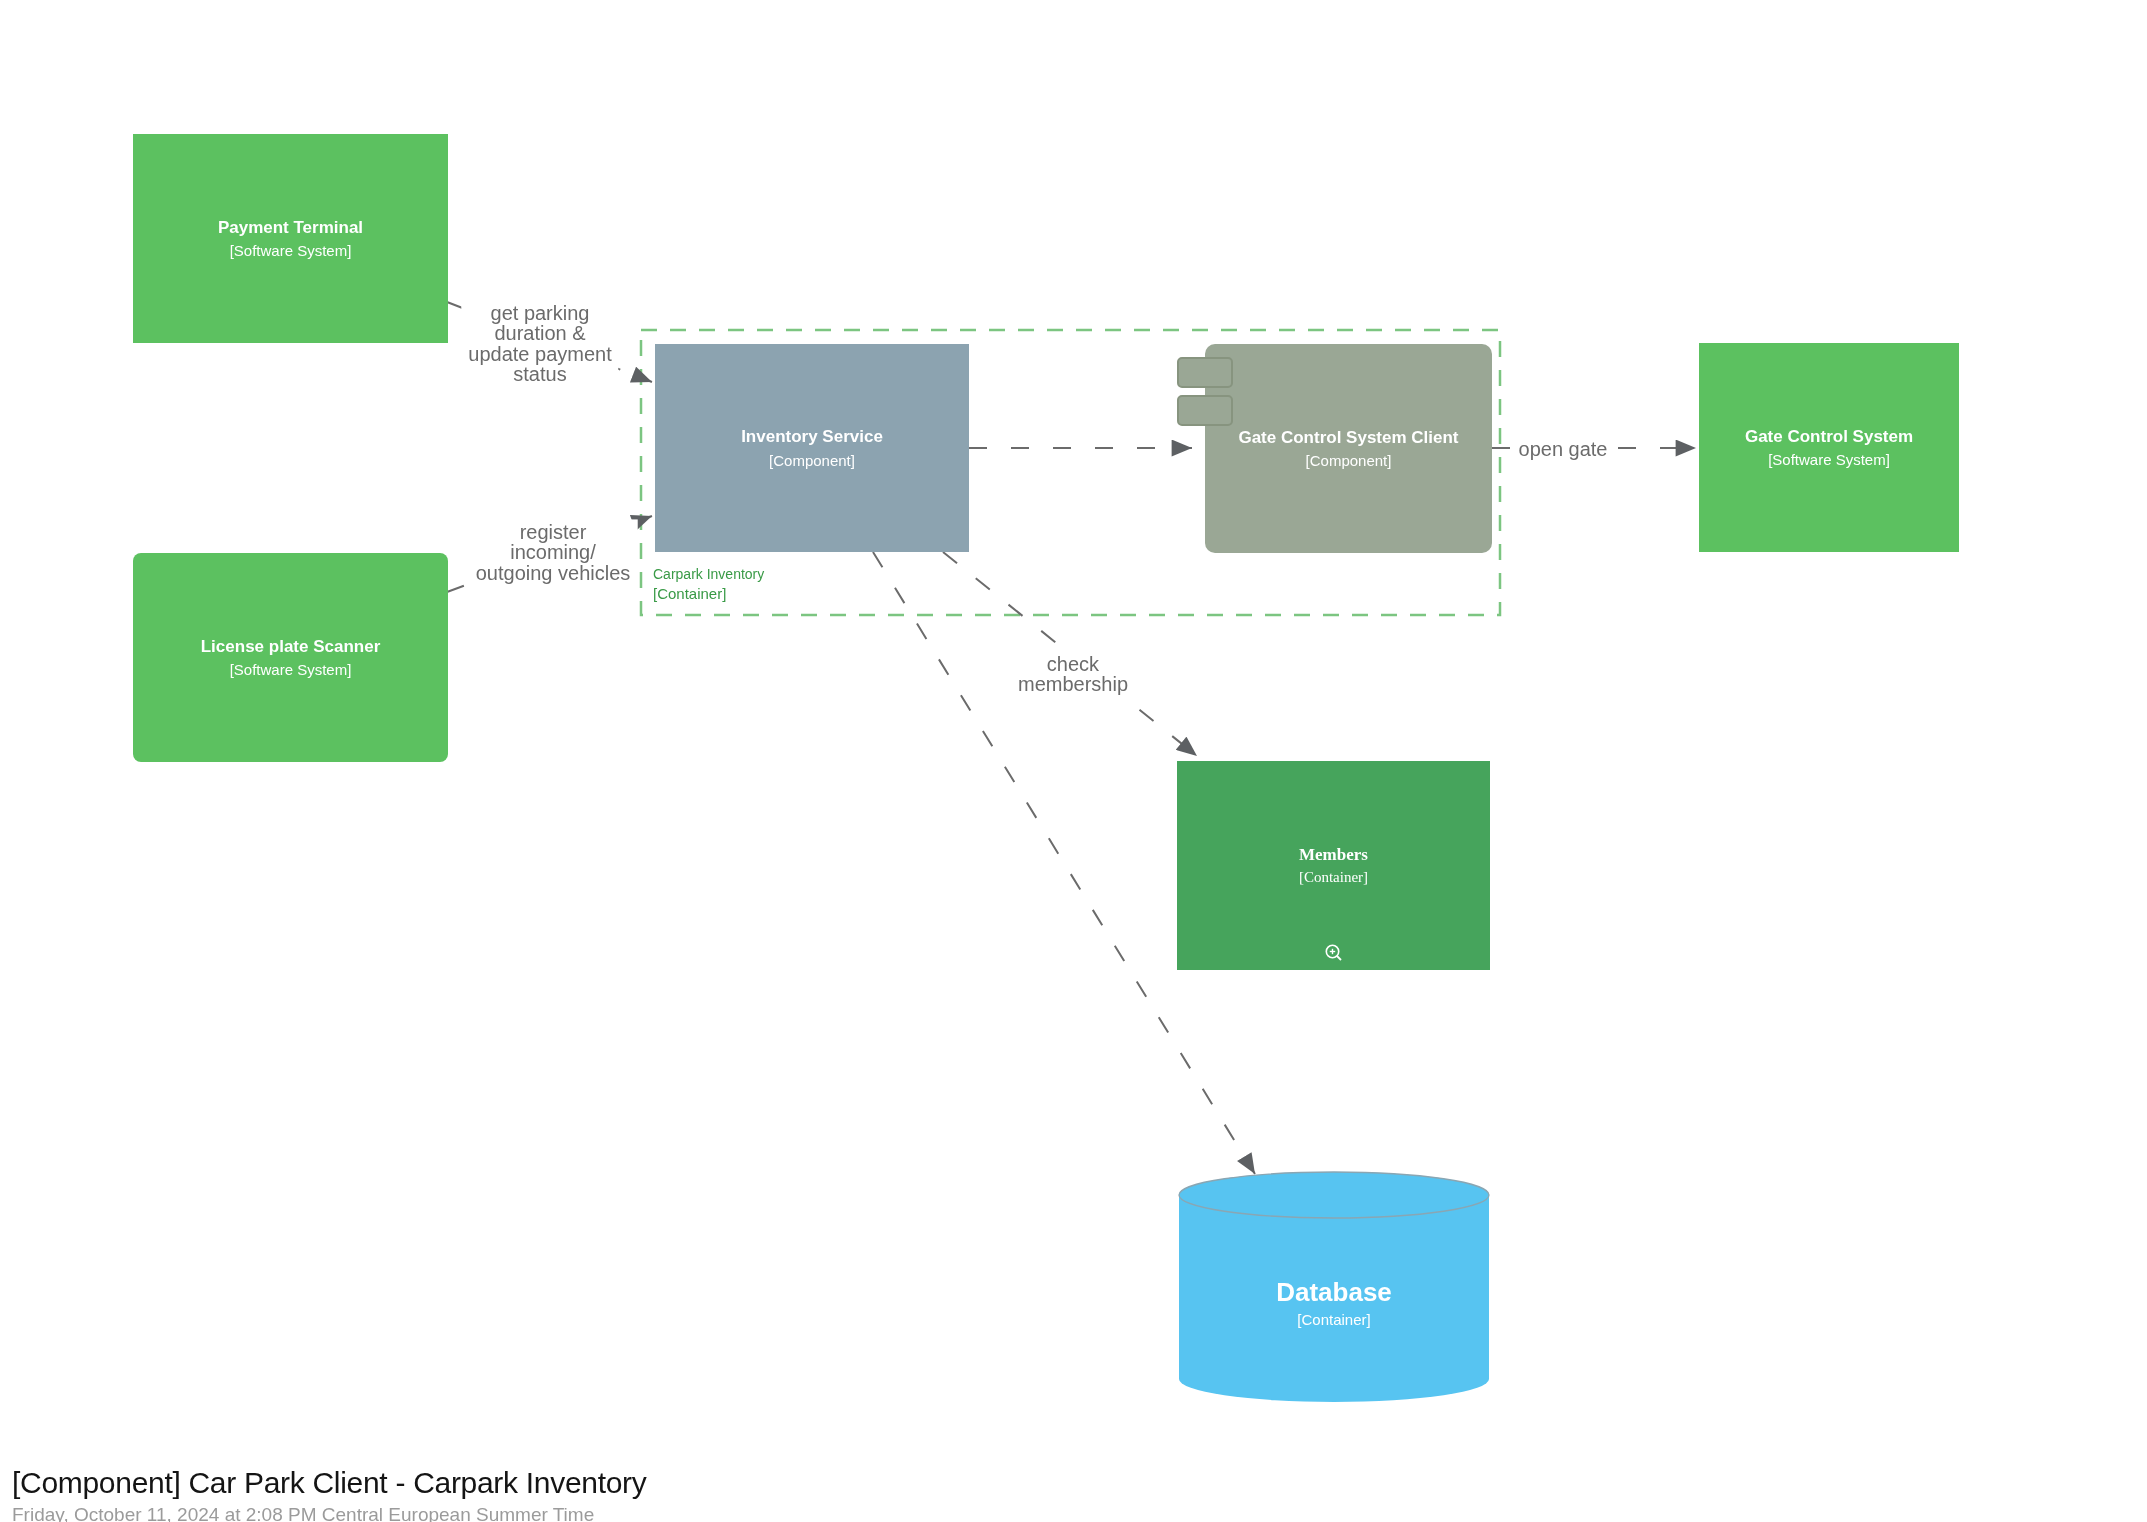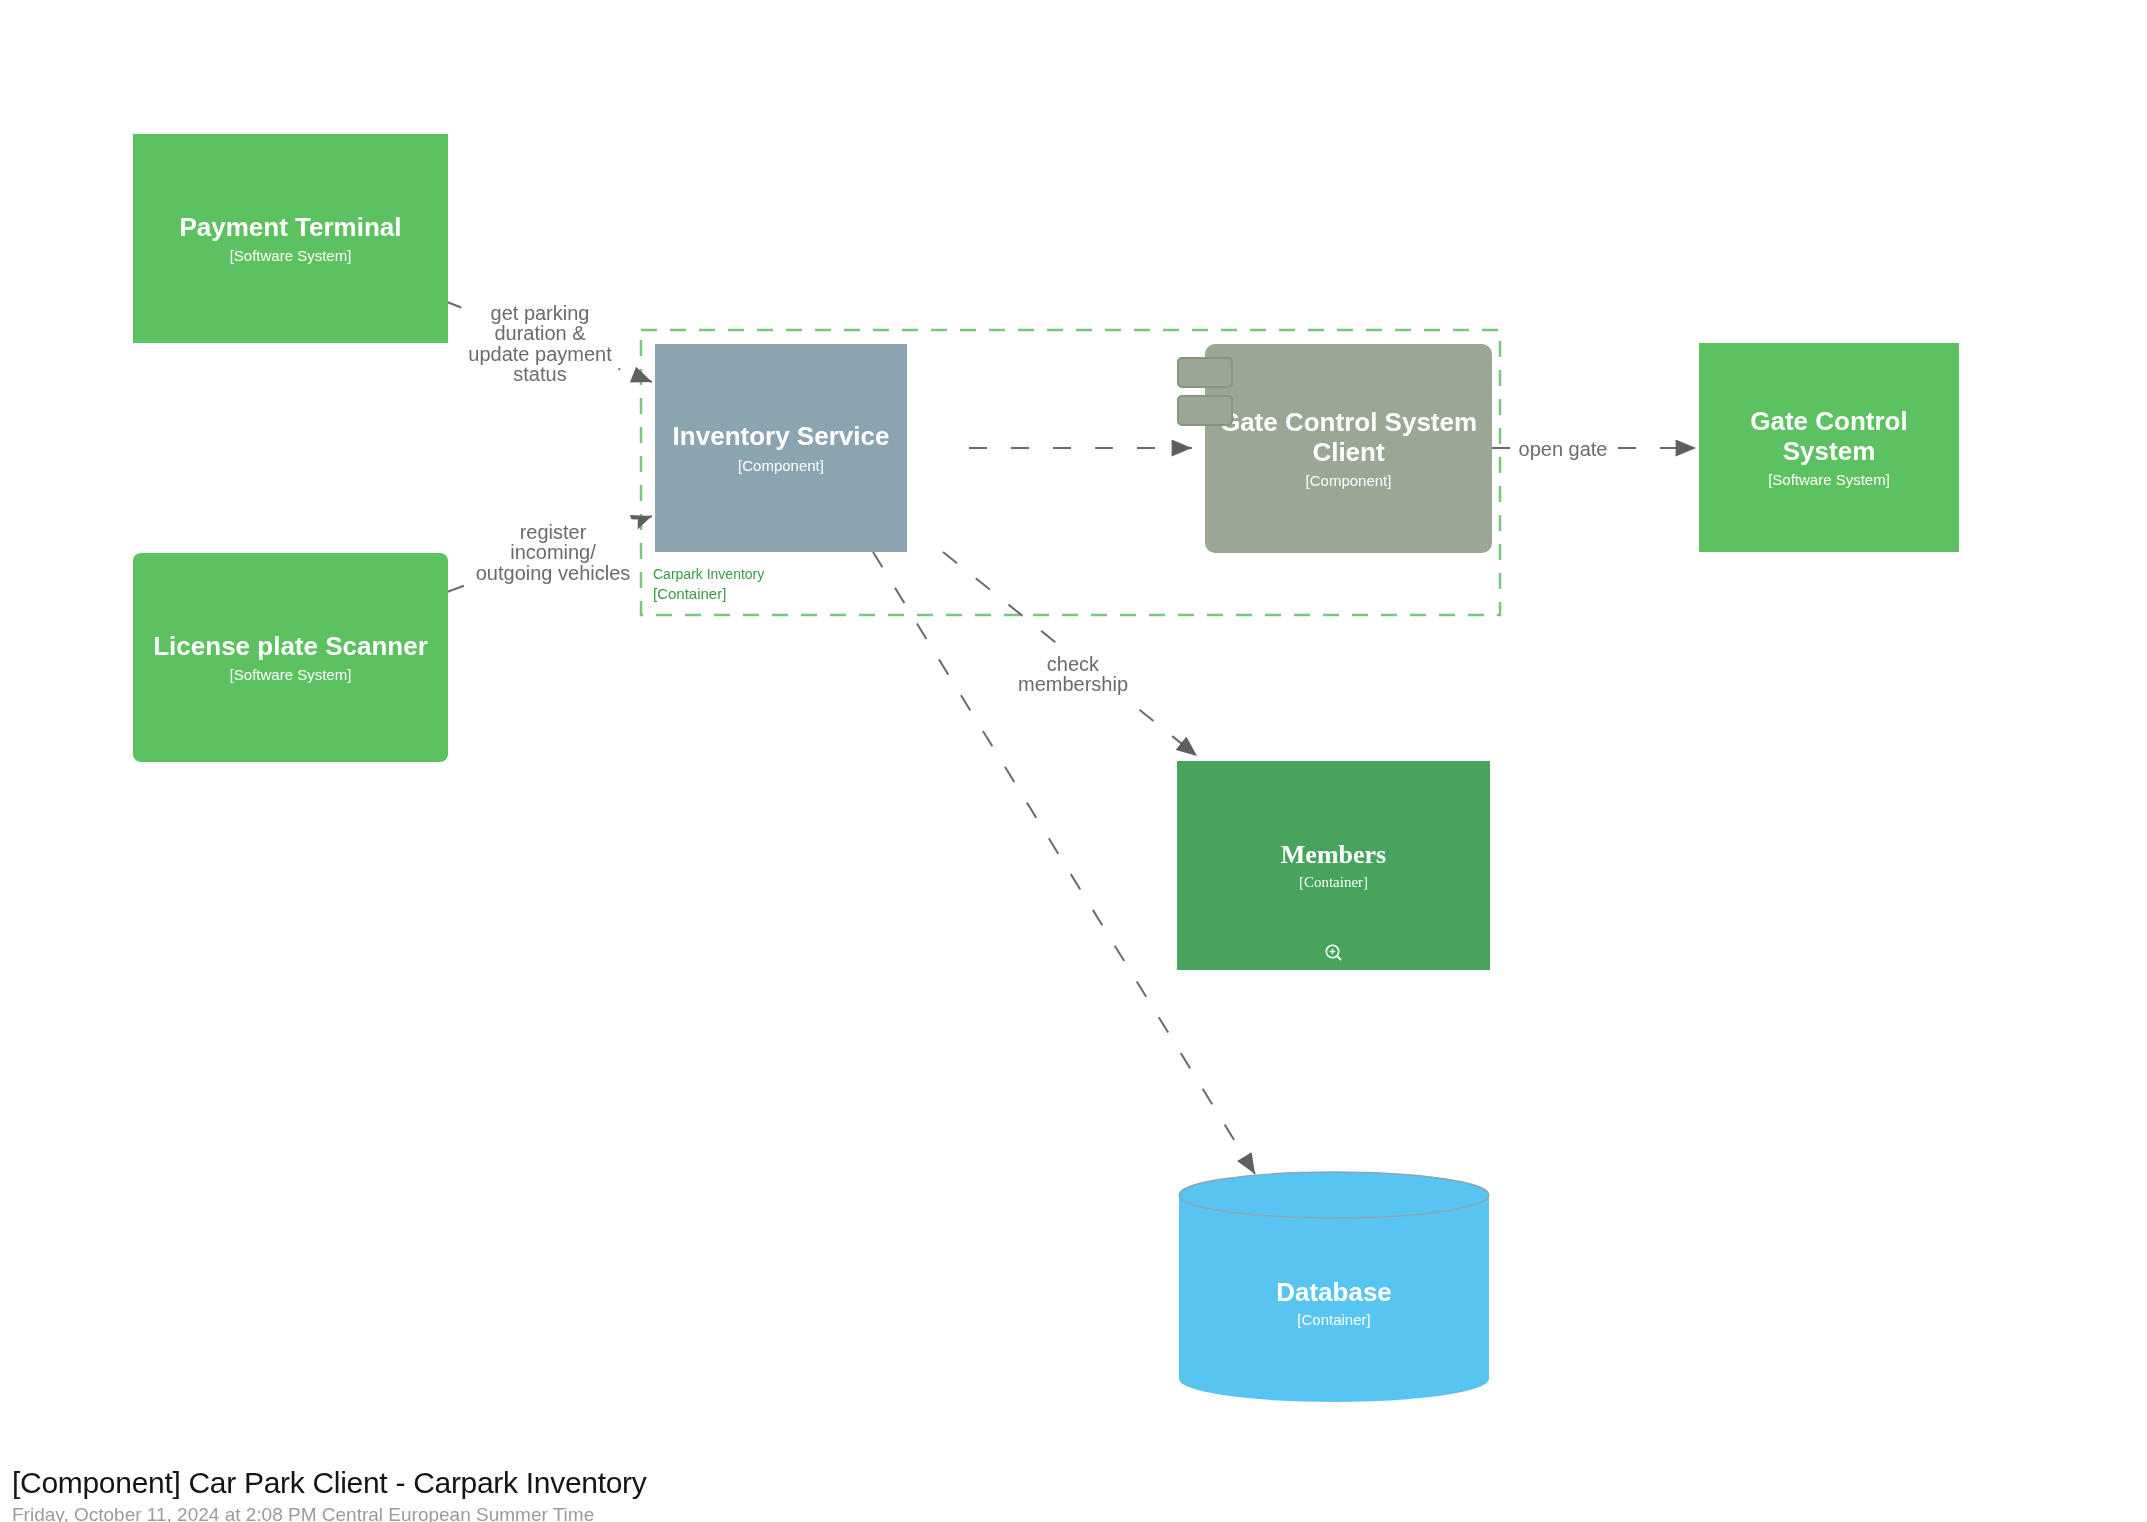--- a/index.html
+++ b/index.html
@@ -26,21 +26,21 @@
     overflow:hidden;
   }
   #edges{position:absolute;left:0;top:0;width:2147px;height:1522px;}
   .node{
     position:absolute;
     display:flex;flex-direction:column;align-items:center;justify-content:center;
     color:#fff;text-align:center;
     box-sizing:border-box;
     padding:0 10px;
   }
-  .node .title{font-weight:bold;font-size:26px;line-height:1.15;}
+  .node .title{font-weight:bold;font-size:17px;line-height:1.15;}
   .node .subtitle{font-size:15px;margin-top:5px;}
   .green{background:var(--green-system);}
   .steel{background:var(--steel-component);}
   .sage{background:var(--sage-component);border-radius:10px;}
   .member-green{background:var(--green-member);}
   .tab{
     position:absolute;
     width:56px;height:31px;
     background:var(--sage-component);
     border:2px solid var(--sage-border);
@@ -125,21 +125,21 @@
   <div class="node green" style="left:133px;top:134px;width:315px;height:209px;">
     <div class="title">Payment Terminal</div>
     <div class="subtitle">[Software System]</div>
   </div>
 
   <div class="node green" style="left:133px;top:553px;width:315px;height:209px;border-radius:8px;">
     <div class="title">License plate Scanner</div>
     <div class="subtitle">[Software System]</div>
   </div>
 
-  <div class="node steel" style="left:655px;top:344px;width:252px;height:208px;">
+  <div class="node steel" style="left:655px;top:344px;width:314px;height:208px;">
     <div class="title">Inventory Service</div>
     <div class="subtitle">[Component]</div>
   </div>
 
   <div class="node sage" style="left:1205px;top:344px;width:287px;height:209px;">
     <div class="tab" style="left:-28px;top:13px;"></div>
     <div class="tab" style="left:-28px;top:51px;"></div>
     <div class="title">Gate Control System Client</div>
     <div class="subtitle">[Component]</div>
   </div>

